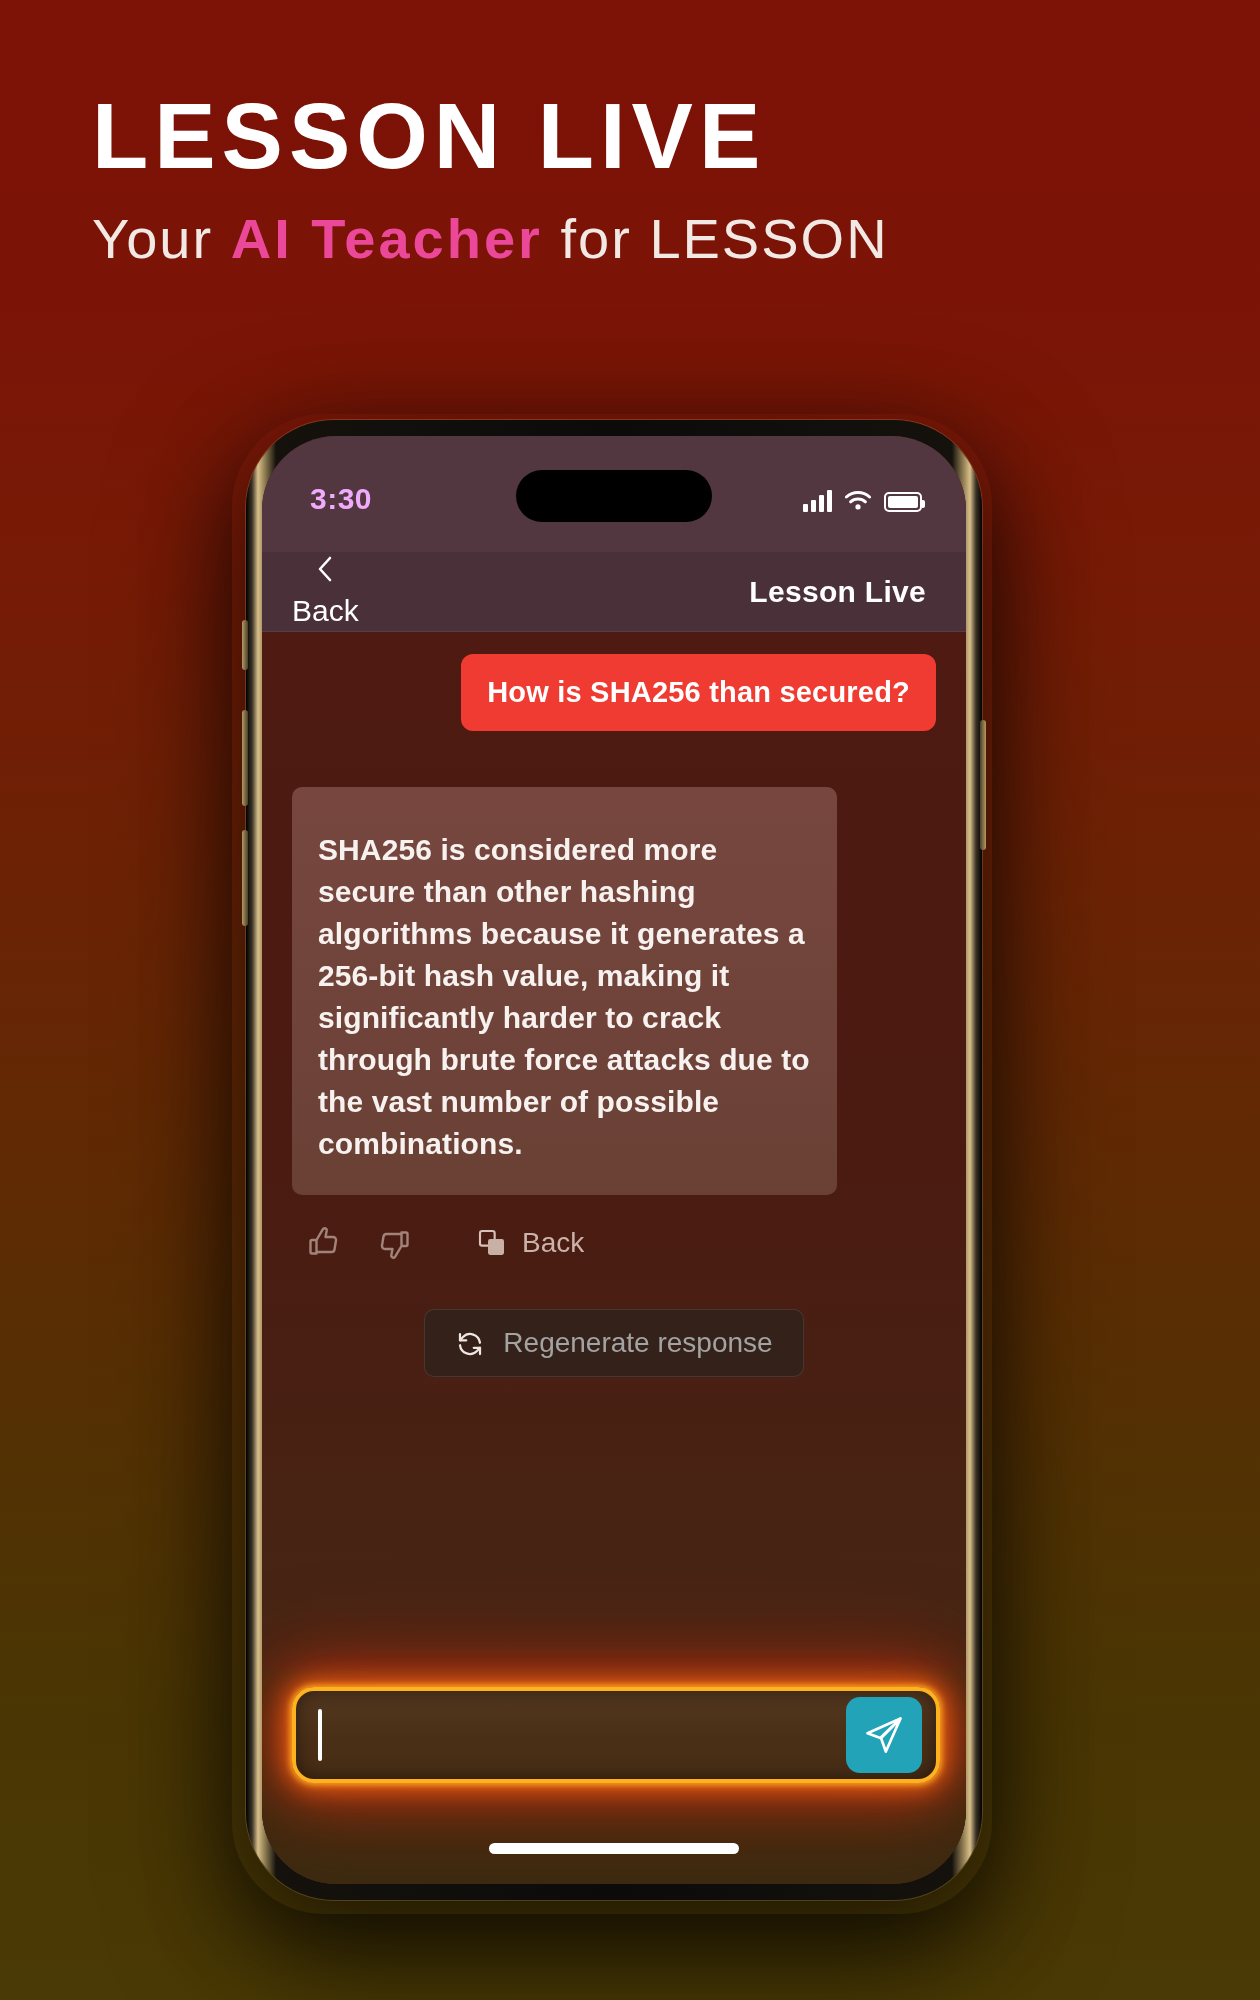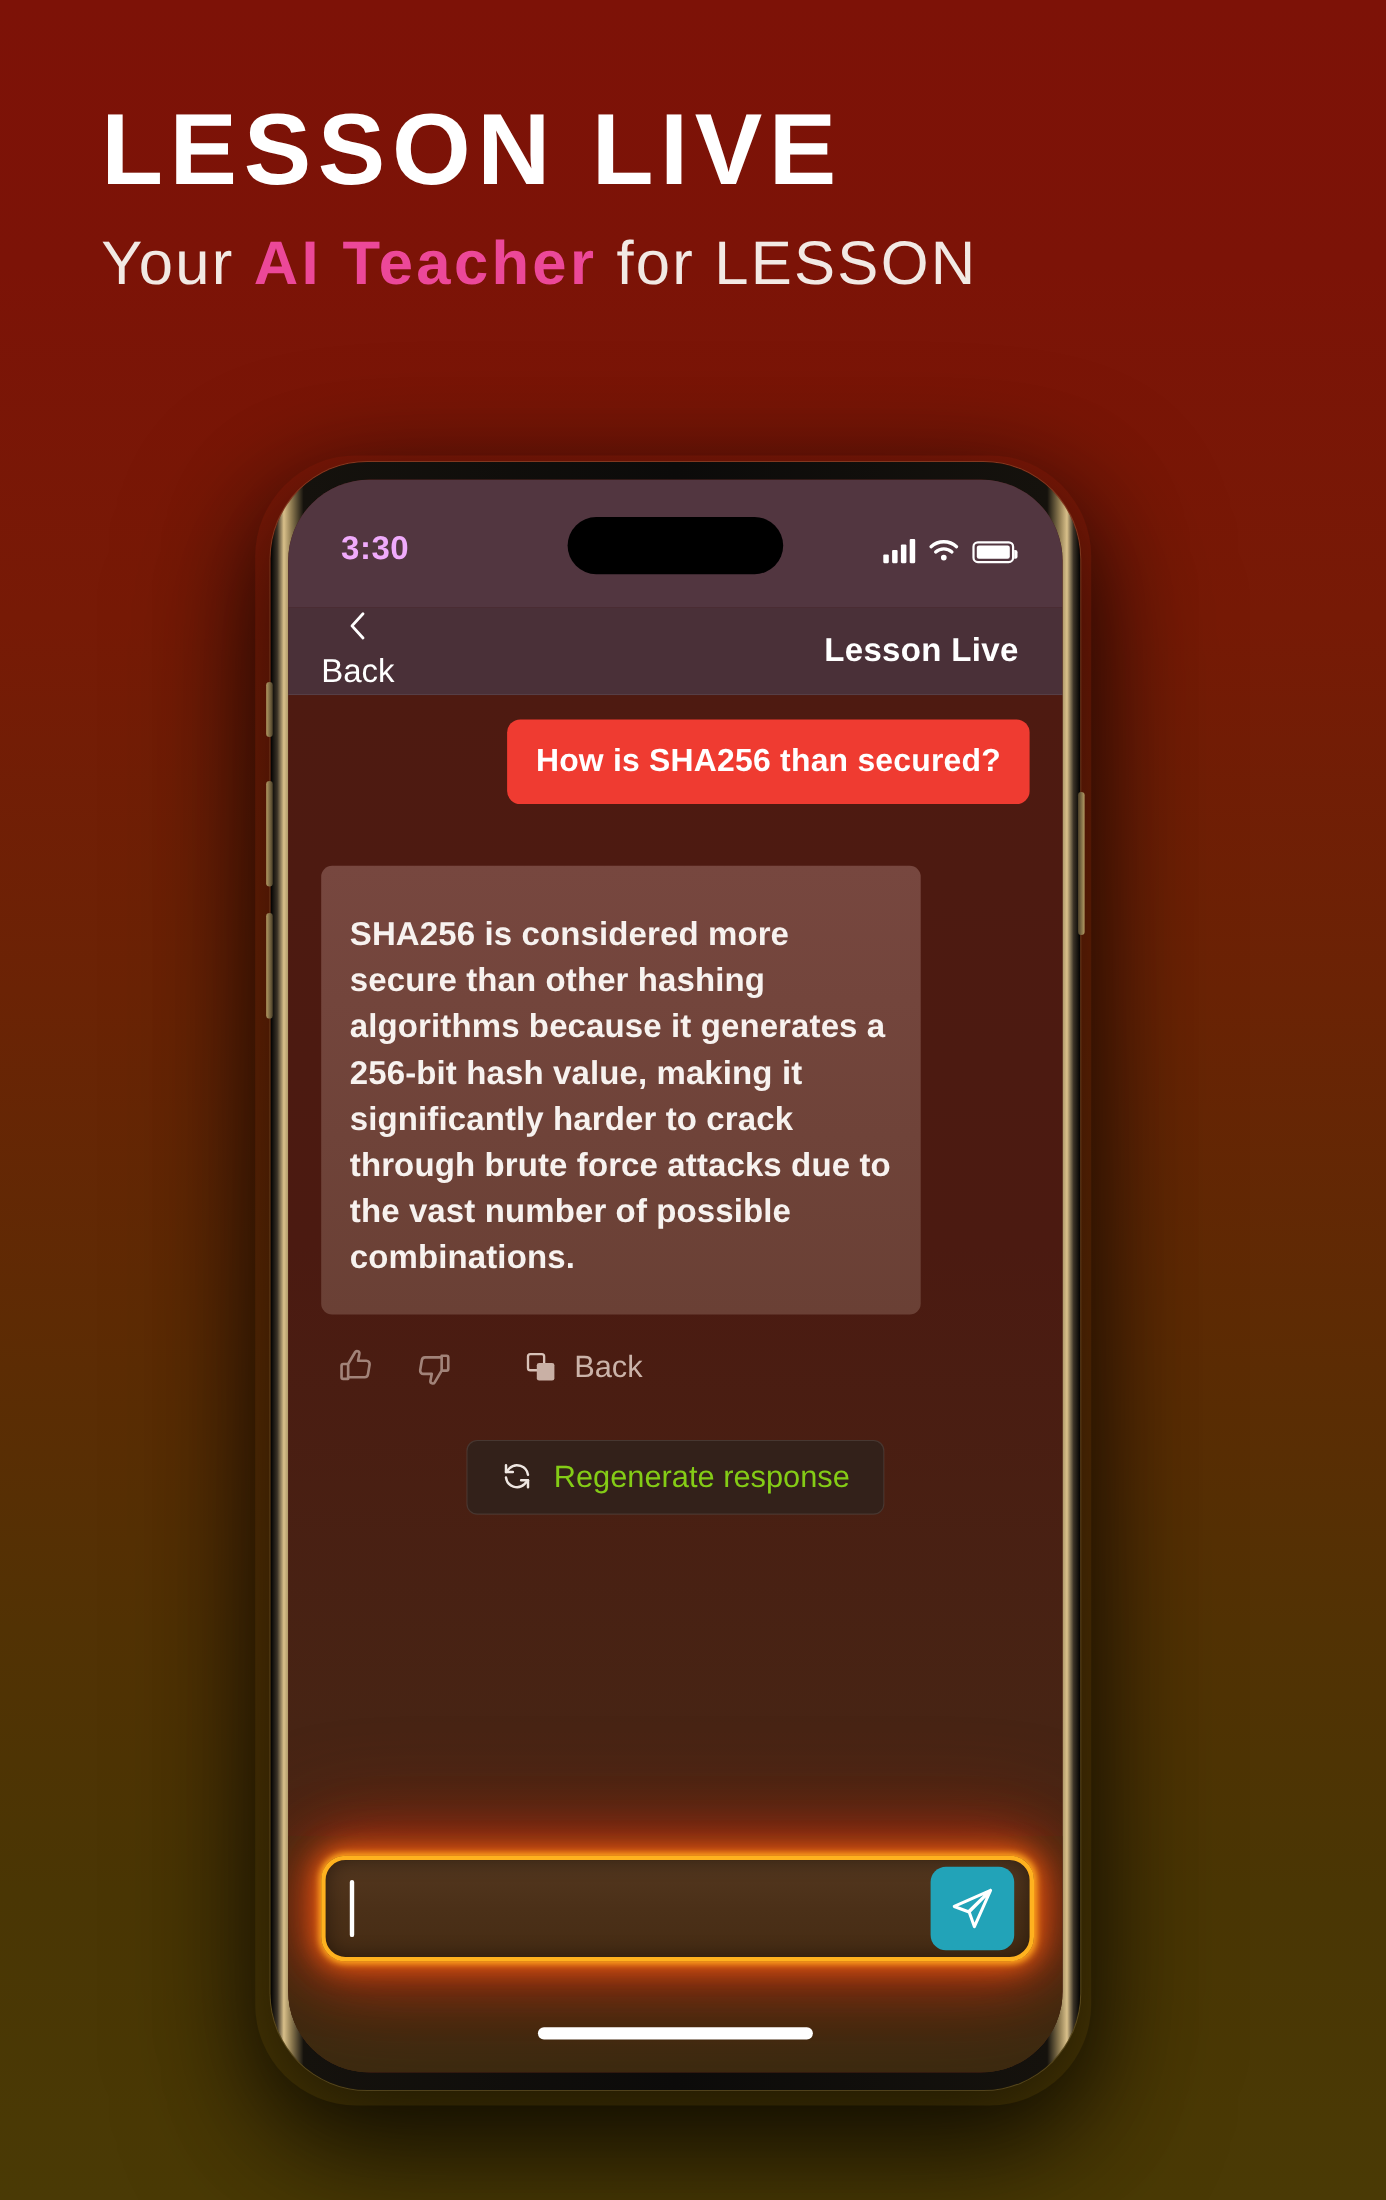--- a/index.html
+++ b/index.html
@@ -138,24 +138,24 @@
 
   .actions{
     margin-top:30px; display:flex; align-items:center; gap:34px; padding-left:14px;
   }
   .act-ico{ opacity:.62; }
   .copy-group{ display:flex; align-items:center; gap:14px; margin-left:30px; }
   .copy-label{ color:#cbb3a9; font-size:28px; }
 
   .regen-row{ margin-top:48px; display:flex; justify-content:center; }
   .regen-btn{
-    display:flex; align-items:flex-start; gap:18px;
+    display:flex; align-items:flex-end; gap:18px;
     background:#33211a; border:1px solid rgba(255,255,255,.10);
     border-radius:10px; padding:17px 30px;
-    color:#84cc16; font-size:28px;
+    color:#a3a3a3; font-size:28px;
   }
 
   
   .inputzone{
     position:absolute; left:0; right:0; bottom:0; height:215px;
     background:linear-gradient(180deg,#3d2a12 0%,#3a2a10 100%);
   }
   .input-glow{
     position:absolute; left:30px; right:26px; top:18px; height:96px;
     border-radius:22px;

